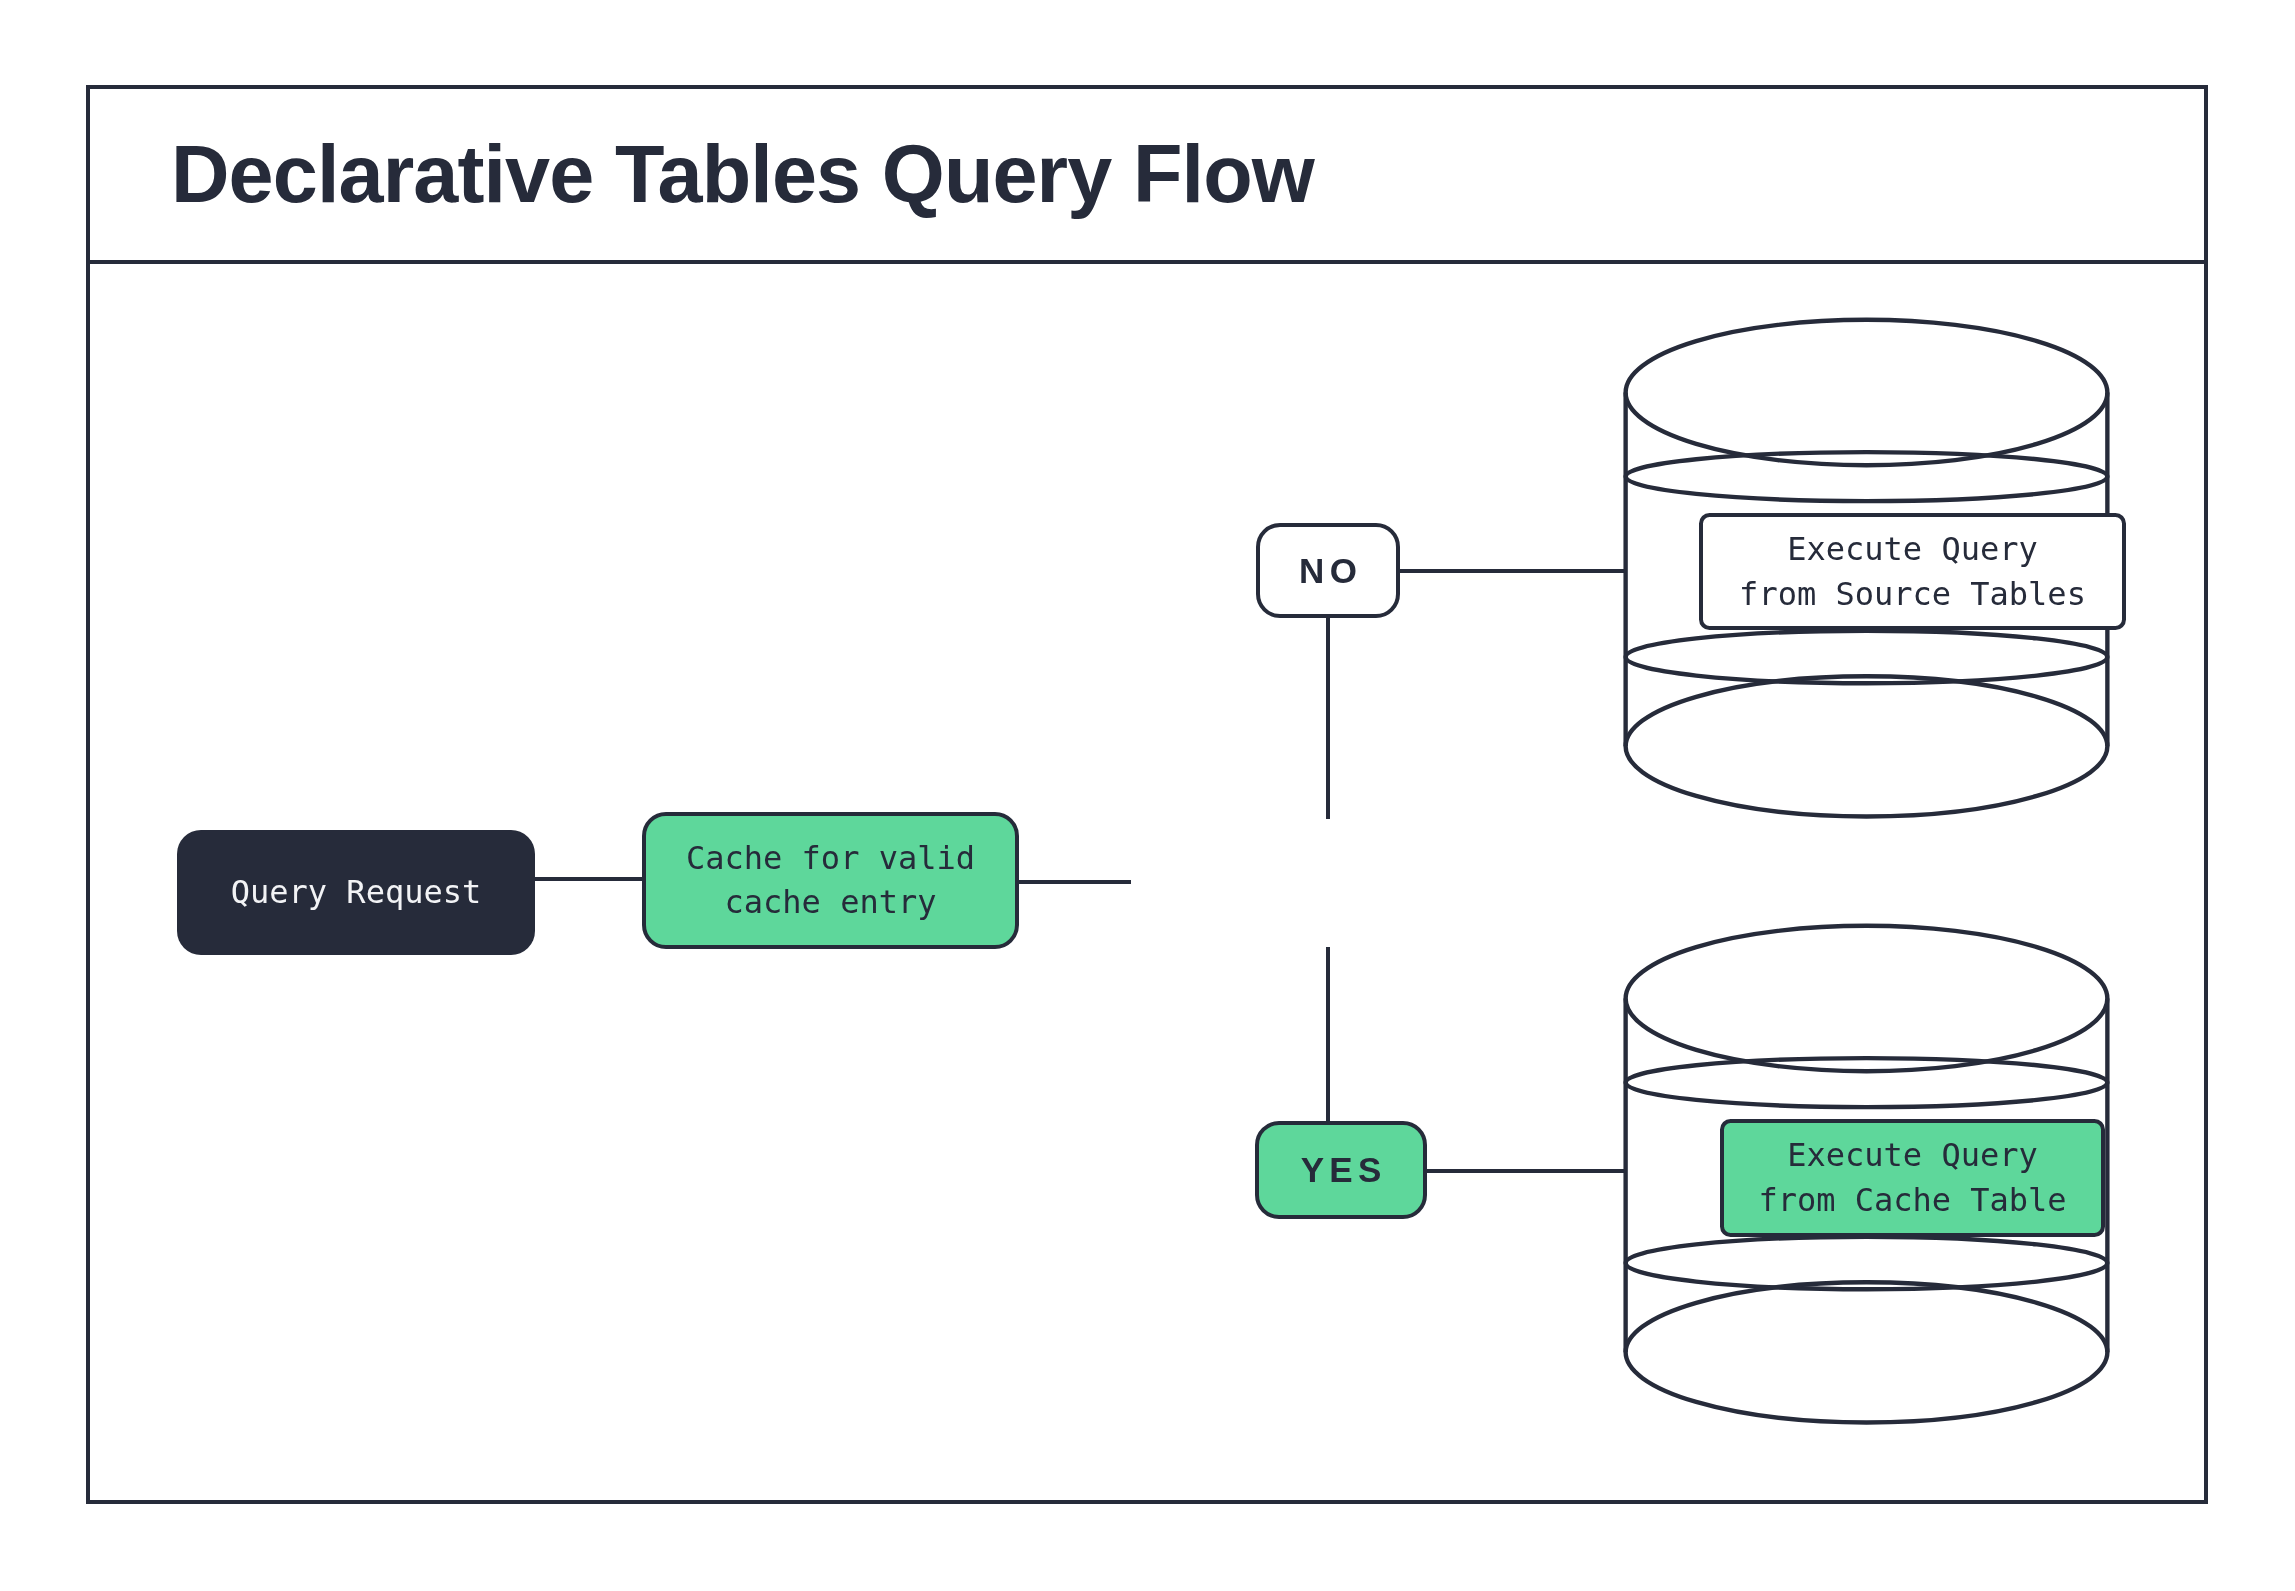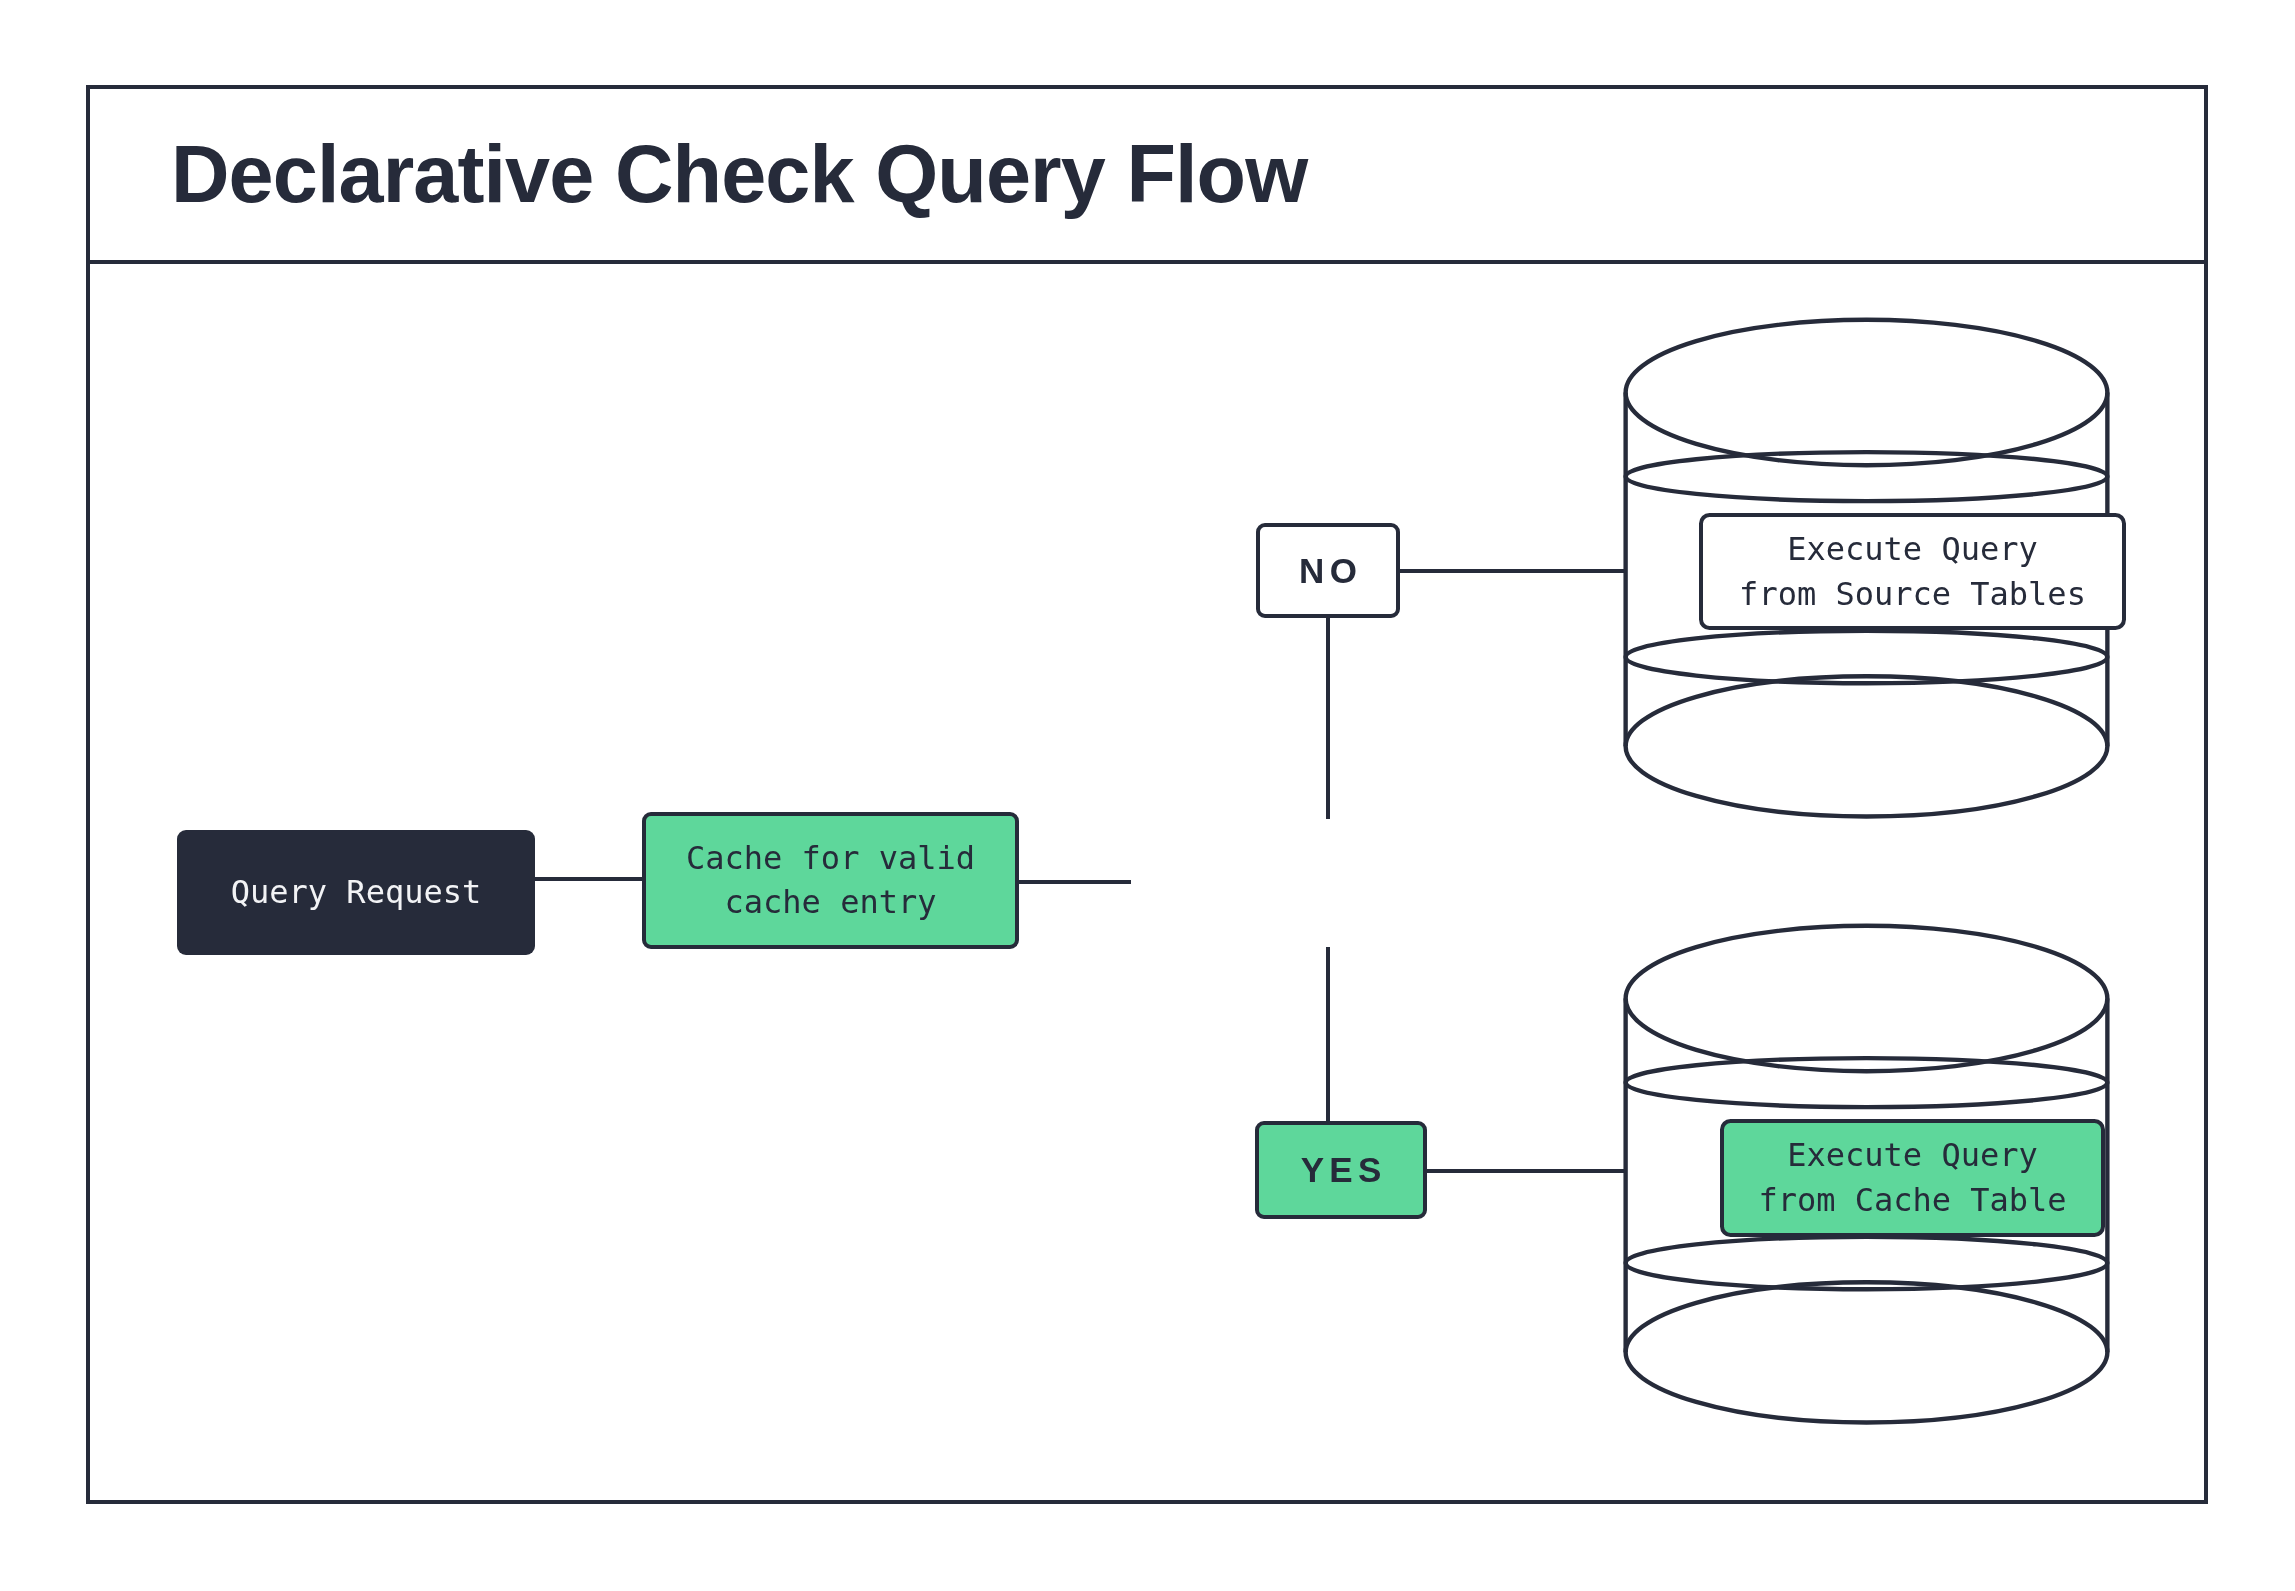--- a/index.html
+++ b/index.html
@@ -36,21 +36,21 @@
   
   .conn{position:absolute;background:var(--ink);}
   .conn.h{height:4.4px;}
   .conn.v{width:4.4px;}
 
   
   .node{
     position:absolute;display:flex;align-items:center;justify-content:center;
     text-align:center;white-space:pre-line;
     font-family:"DejaVu Sans Mono",monospace;
-    font-size:32px;line-height:1.35;border-radius:9px;
+    font-size:32px;line-height:1.35;border-radius:24px;
   }
   .node.dark{background:var(--ink);color:var(--text-on-dark);}
   .node.green{background:var(--green);color:var(--ink);border:4.4px solid var(--ink);}
   .node.outline{background:var(--paper);color:var(--ink);border:4.4px solid var(--ink);}
   .node.tag{
     font-family:"Liberation Sans",sans-serif;
     font-weight:700;font-size:35px;letter-spacing:5.3px;text-indent:5.3px;
   }
 
   
@@ -66,21 +66,21 @@
   .db-label.white{background:var(--paper);}
   .db-label.green{background:var(--green);}
 </style>
 </head>
 <body>
 
 <div class="canvas">
 
   <div class="frame">
     <div class="title-band">
-      <div class="page-title">Declarative Check Query Flow</div>
+      <div class="page-title">Declarative Tables Query Flow</div>
     </div>
   </div>
 
   <div class="conn h" style="left:535px;top:877px;width:110px;"></div>
   <div class="conn h" style="left:1016px;top:880px;width:115px;"></div>
   <div class="conn v" style="left:1326px;top:616px;height:203px;"></div>
   <div class="conn v" style="left:1326px;top:947px;height:176px;"></div>
   <div class="conn h" style="left:1397px;top:569px;width:228px;"></div>
   <div class="conn h" style="left:1397px;top:1169px;width:228px;"></div>
 

